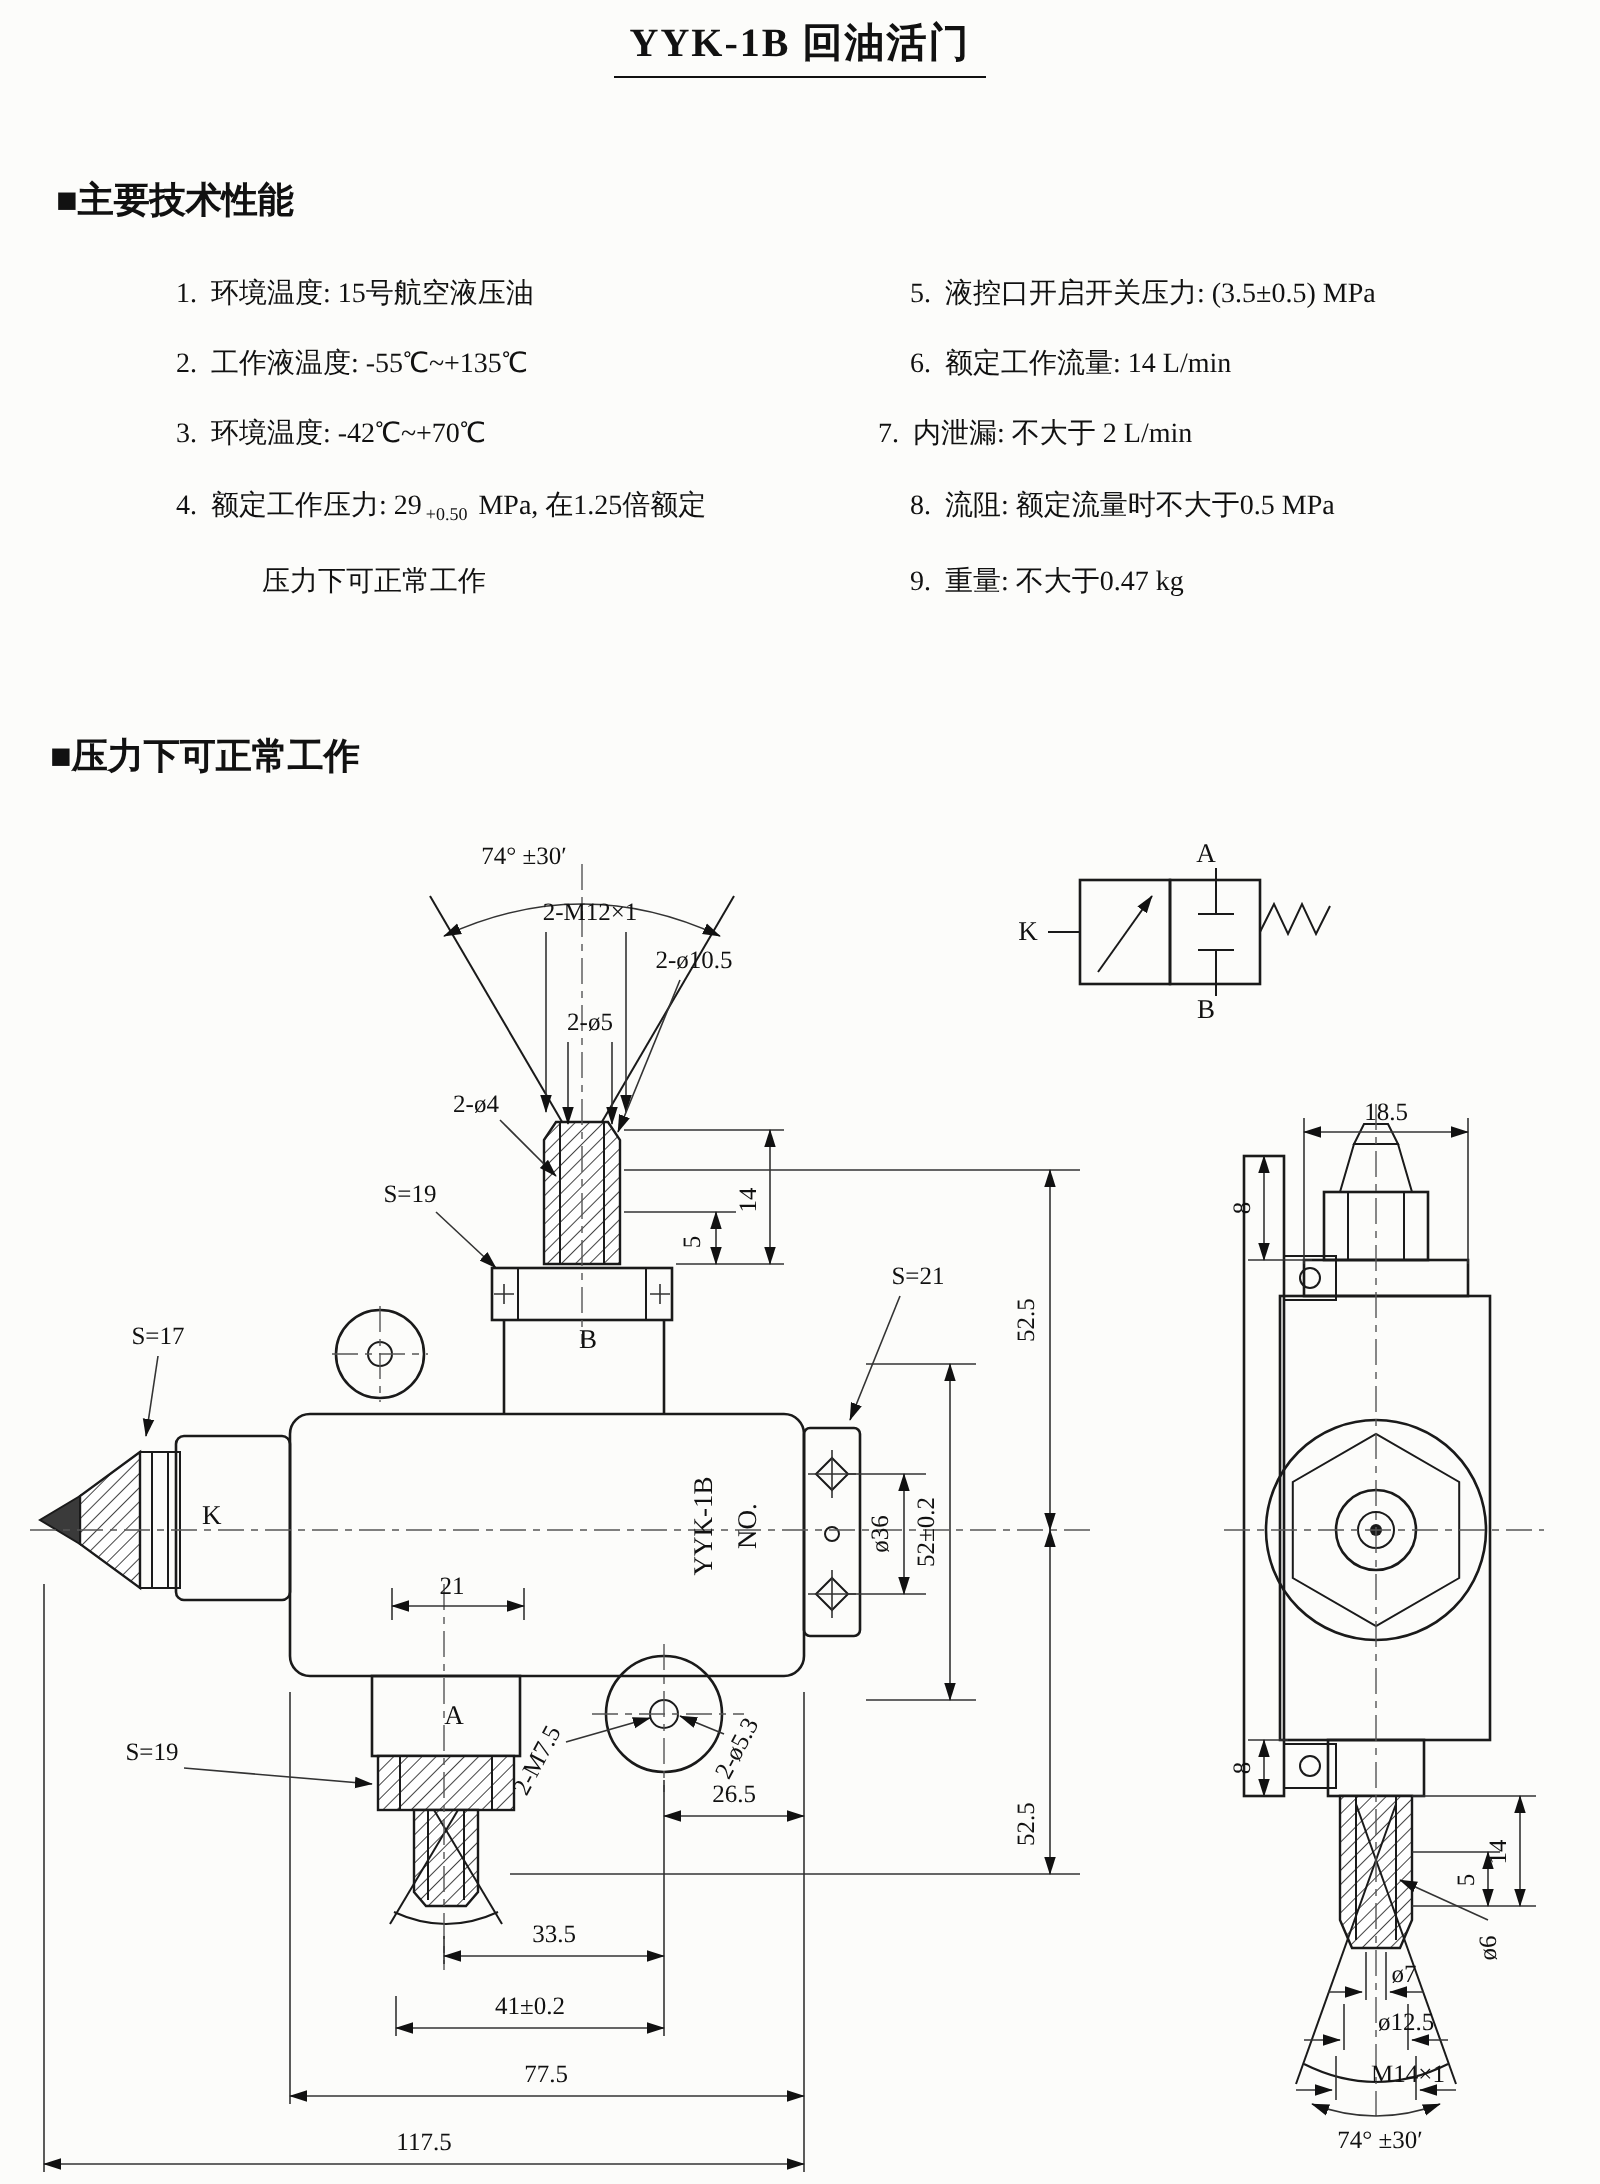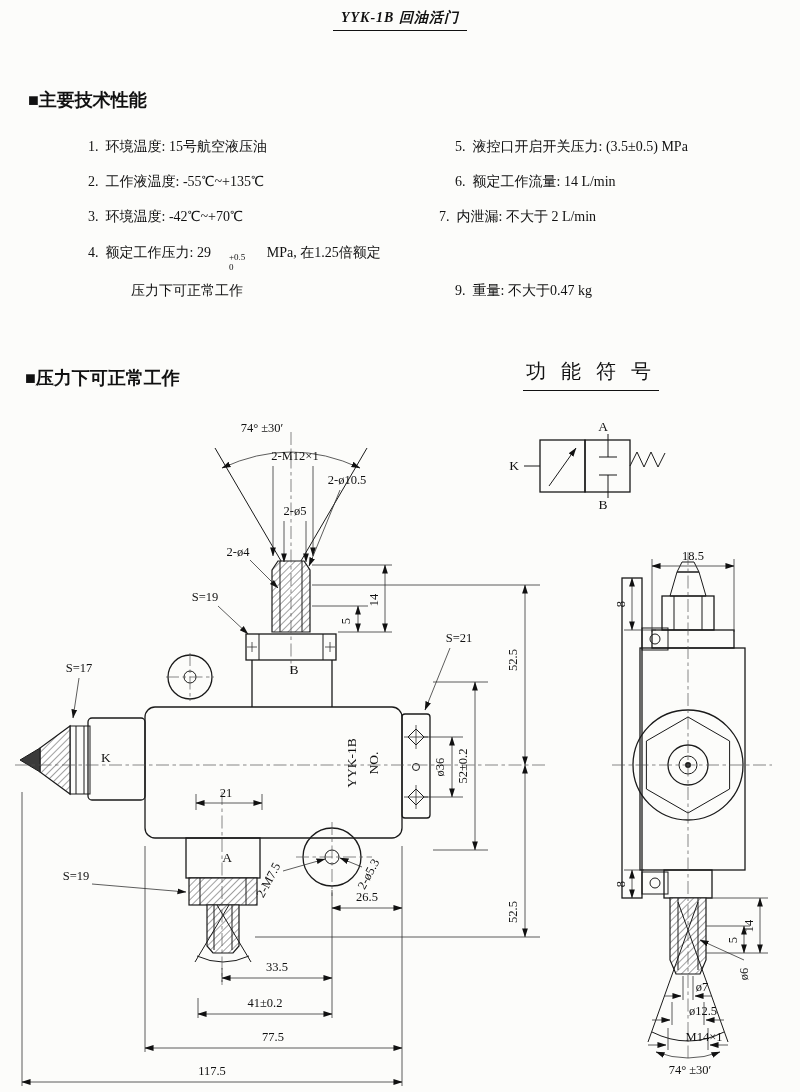--- a/index.html
+++ b/index.html
@@ -1,28 +1,28 @@
 <!DOCTYPE html>
 <html><head>
 <meta charset="utf-8">
 <style>
   * { margin:0; padding:0; box-sizing:border-box; }
   html,body { background:#e9e9e9; }
   .page { position:relative; width:800px; height:1092px; margin:0 auto; background:#fcfcfa;
           font-family:"Liberation Serif", serif; color:#111; overflow:hidden; }
   .title-wrap { position:absolute; top:8px; left:0; right:0; text-align:center; }
-  .title { display:inline-block; font-size:14px; font-weight:bold; letter-spacing:1px;
-           border-bottom:1.5px solid #111; padding:0 8px 3px; white-space:nowrap;font-style:italic; }
+  .title { display:inline-block; font-size:20px; font-weight:bold; letter-spacing:1px;
+           border-bottom:1.5px solid #111; padding:0 8px 3px; white-space:nowrap; }
   .heading { position:absolute; font-size:18px; font-weight:bold; white-space:nowrap; }
   .item { position:absolute; font-size:14px; white-space:nowrap; }
   .item .num { margin-right:7px; }
   .fn-heading { position:absolute; font-size:20px; letter-spacing:5px; white-space:nowrap;
                 border-bottom:1.5px solid #111; padding:0 3px 5px; }
-  .tol { display:inline-flex; flex-direction:column; font-size:9px; line-height:1.1;
-         vertical-align:-3px; margin:0 18px; text-align:left; }
+  .tol { display:inline-flex; flex-direction:row; font-size:9px; line-height:1.1;
+         vertical-align:-3px; margin:0 2px; text-align:left; }
   svg.canvas { position:absolute; left:0; top:0; }
   .ol  { fill:none; stroke:#1a1a1a; stroke-width:1.3; }
   .ol2 { fill:none; stroke:#1a1a1a; stroke-width:1; }
   .hat { fill:url(#hatch); stroke:#1a1a1a; stroke-width:1.2; }
   .dim { fill:none; stroke:#333; stroke-width:0.8; }
   .dimA { marker-start:url(#arr); marker-end:url(#arr); }
   .cl  { fill:none; stroke:#555; stroke-width:0.7; stroke-dasharray:13 3.5 3.5 3.5; }
   svg text { font-family:"Liberation Serif", serif; font-size:12.5px; fill:#111; }
   svg text.lbl { font-size:13.5px; }
 </style>
@@ -328,20 +328,22 @@
 
   <div class="item" style="left:455px;top:138px">
     <span class="num">5.</span><span>液控口开启开关压力: (3.5±0.5) MPa</span>
   </div>
   <div class="item" style="left:455px;top:173px">
     <span class="num">6.</span><span>额定工作流量: 14 L/min</span>
   </div>
   <div class="item" style="left:439px;top:208px">
     <span class="num">7.</span><span>内泄漏: 不大于 2 L/min</span>
   </div>
+  <div class="item" style="left:455px;top:244px">
+    <span class="num">8.</span><span>流阻: 额定流量时不大于0.5 MPa</span>
+  </div>
   <div class="item" style="left:455px;top:282px">
     <span class="num">9.</span><span>重量: 不大于0.47 kg</span>
   </div>
 
   <div class="heading" style="left:25px;top:366px">■压力下可正常工作</div>
-  <div class="fn-heading" style="left:523px;top:358px">功 能 符 号</div>
 
 </div>
 
 </body></html>

